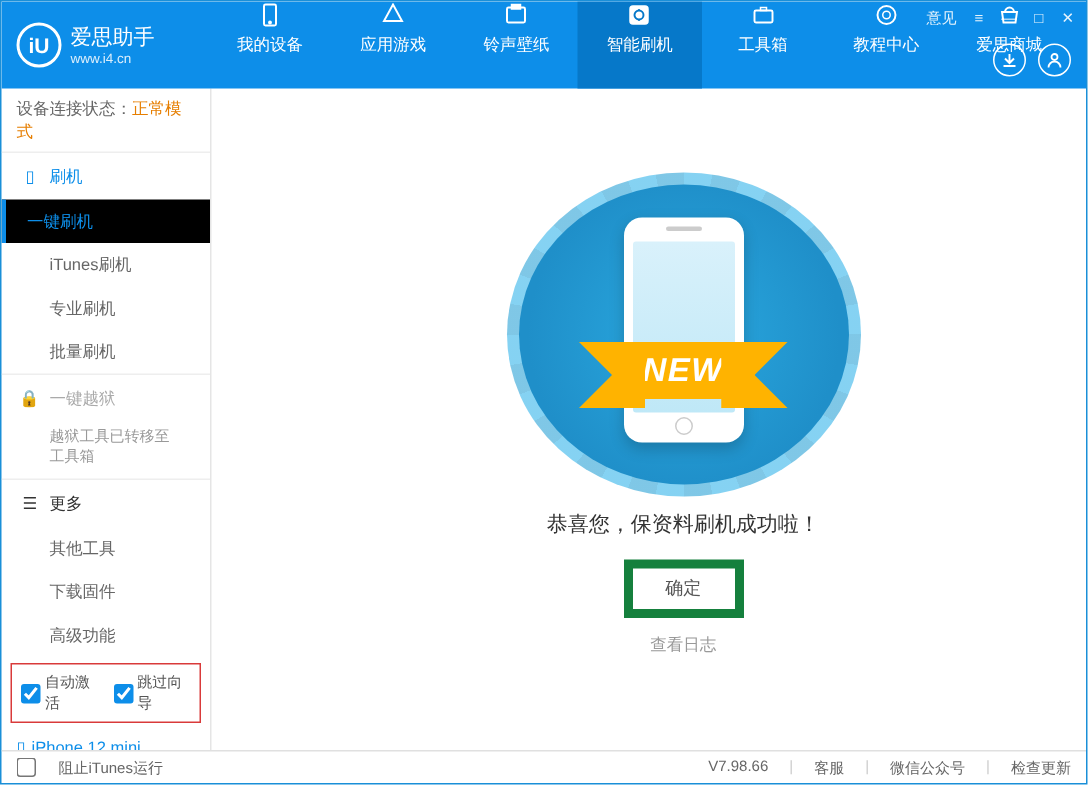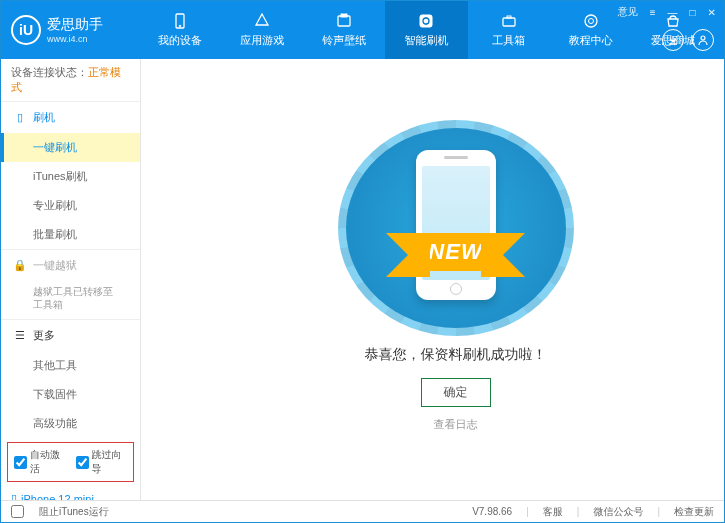--- a/index.html
+++ b/index.html
@@ -3,37 +3,37 @@
 <meta charset="utf-8">
 <style>
 * { margin: 0; padding: 0; box-sizing: border-box; font-family: "Microsoft YaHei", Arial, sans-serif; }
 body { background: #fff; width: 725px; height: 523px; overflow: hidden; border: 1px solid #1a8fd8; }
 .header { background: #0d8ee9; height: 58px; display: flex; align-items: center; padding: 0 10px; color: #fff; position: relative; }
 .logo-area { display: flex; align-items: center; width: 128px; }
 .logo-circle { width: 30px; height: 30px; border: 2px solid #fff; border-radius: 50%; display: flex; align-items: center; justify-content: center; font-size: 14px; font-weight: bold; margin-right: 6px; }
 .logo-text { font-size: 14px; }
 .logo-sub { font-size: 9px; opacity: .85; }
 .nav { display: flex; flex: 1; height: 100%; }
-.nav-item { flex: 1; display: flex; flex-direction: column; align-items: center; justify-content: center; cursor: pointer; font-size: 11px; gap: 3px; }
+.nav-item { flex: 1; display: flex; flex-direction: column; align-items: center; justify-content: flex-start; cursor: pointer; font-size: 11px; gap: 3px; }
 .nav-item.active { background: #0678c9; }
 .nav-icon { width: 18px; height: 18px; display: flex; align-items: center; justify-content: center; }
 .nav-icon svg { fill: #fff; stroke: #fff; }
 .header-right { position: absolute; right: 6px; top: 4px; display: flex; gap: 8px; font-size: 10px; align-items: center; }
 .hr-btn { cursor: pointer; opacity: .9; padding: 0 2px; }
 .header-circles { position: absolute; right: 10px; bottom: 8px; display: flex; gap: 8px; }
 .circle-btn { width: 22px; height: 22px; border: 1.5px solid #fff; border-radius: 50%; display: flex; align-items: center; justify-content: center; cursor: pointer; }
 .body { display: flex; height: calc(100% - 58px - 22px); gap: 46px; }
 .sidebar { width: 140px; border-right: 1px solid #e5e5e5; display: flex; flex-direction: column; font-size: 11px; color: #555; overflow: hidden; }
 .conn-status { padding: 6px 10px; font-size: 11px; color: #666; border-bottom: 1px solid #eee; }
 .conn-mode { color: #e67e00; }
 .sb-section { border-bottom: 1px solid #eee; }
 .sb-header { display: flex; align-items: center; padding: 8px 12px; gap: 6px; cursor: pointer; color: #333; }
 .sb-header .sb-icon { width: 14px; text-align: center; }
 .sb-item { padding: 7px 0 7px 32px; cursor: pointer; color: #666; }
-.sb-item.selected { background: #fef9c3; color: #0d8ee9; border-left: 3px solid #0d8ee9; padding-left: 29px; }
+.sb-item.selected { background: #000000; color: #0d8ee9; border-left: 3px solid #0d8ee9; padding-left: 14px; }
 .sb-header.flash { color: #0d8ee9; }
 .sb-header.locked { color: #aaa; }
 .sb-note { padding: 4px 0 8px 32px; font-size: 10px; color: #999; line-height: 1.3; }
 .sb-bottom { margin-top: auto; }
 .sb-checks { border: 1.5px solid #d93a3a; margin: 4px 6px; padding: 5px 6px; display: flex; gap: 10px; align-items: flex-end; font-size: 10px; }
 .sb-checks label { display: flex; align-items: center; gap: 3px; cursor: pointer; }
 .sb-checks input { accent-color: #0d8ee9; }
 .device { padding: 6px 10px; }
 .dev-name { color: #0d8ee9; font-size: 11px; display: flex; align-items: center; gap: 4px; }
 .main { flex: 1; display: flex; flex-direction: column; align-items: center; justify-content: center; position: relative; }
@@ -43,21 +43,21 @@
 .phone { position:absolute; left:50%; top:50%; transform:translate(-50%,-52%); width:80px; height:150px; background:#fff; border-radius:12px; box-shadow:0 4px 10px rgba(0,0,0,.2);}
 .phone::before{content:"";position:absolute;top:6px;left:50%;transform:translateX(-50%);width:24px;height:3px;background:#ccc;border-radius:2px;}
 .phone::after{content:"";position:absolute;bottom:5px;left:50%;transform:translateX(-50%);width:10px;height:10px;border:1.5px solid #ccc;border-radius:50%;}
 .phone-screen{position:absolute;top:16px;left:6px;right:6px;bottom:20px;background:linear-gradient(#d9f1fb,#bfe8f7);border-radius:2px;}
 .ribbon{position:absolute;left:-18px;right:-18px;top:62%;transform:translateY(-50%);height:44px;display:flex;align-items:center;justify-content:center;}
 .ribbon-body{background:#ffb300;color:#fff;font-weight:900;font-size:22px;letter-spacing:1px;padding:6px 20px;position:relative;font-style:italic;}
 .ribbon-body::before,.ribbon-body::after{content:"";position:absolute;top:0;width:0;height:0;border:22px solid #ffb300;}
 .ribbon-body::before{left:-22px;border-left-color:transparent;}
 .ribbon-body::after{right:-22px;border-right-color:transparent;}
 .success-text{margin-top:18px;font-size:14px;color:#333;}
-.ok-btn{margin-top:14px;border:1px solid #15803d;background:#fff;padding:5px 22px;font-size:12px;color:#555;cursor:pointer;}
+.ok-btn{margin-top:14px;border:6px solid #15803d;background:#fff;padding:5px 22px;font-size:12px;color:#555;cursor:pointer;}
 .log-link{margin-top:10px;font-size:11px;color:#999;cursor:pointer;}
 .footer{height:22px;border-top:1px solid #e0e0e0;display:flex;align-items:center;font-size:10px;color:#666;padding:0 10px;gap:14px;}
 .footer .f-left{display:flex;align-items:center;gap:15px;}
 .footer .spacer{flex:1;}
 .footer .f-item{cursor:pointer;}
 .sep{color:#ccc;}
 </style>
 </head>
 <body>
 

